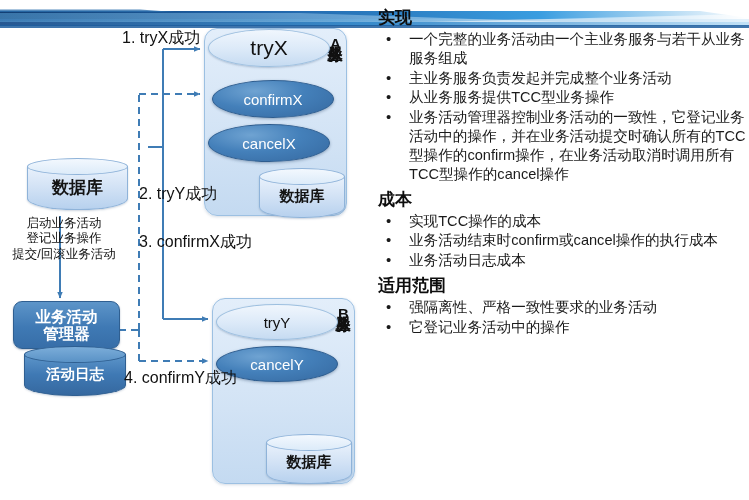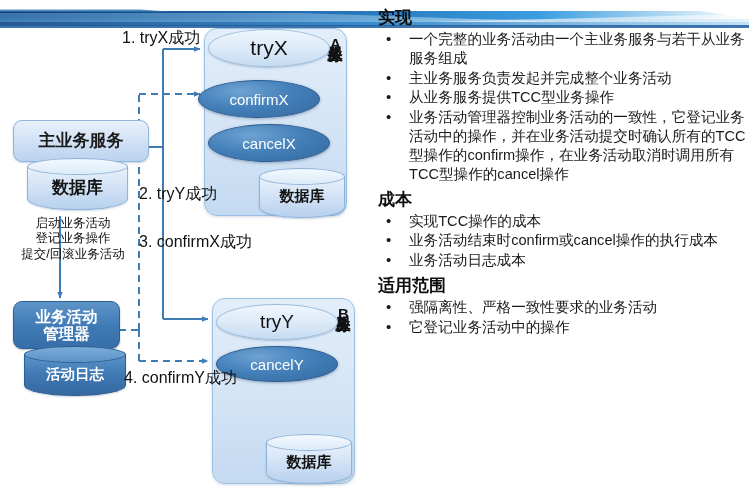--- a/index.html
+++ b/index.html
@@ -147,47 +147,46 @@
       <g stroke="#3f7cb5" stroke-width="2" fill="none">
         <path d="M60,160 L60,180"></path>
         <path d="M60,200 L60,282" marker-end="url(#ah)"></path>
       </g>
     </svg>
 
     <div class="grp" style="left:204px;top:12px;width:143px;height:188px;">
       <div class="vtext" style="font-size:15px;">从业务服务A</div>
     </div>
     <div class="ell light" style="left:208px;top:13px;width:122px;height:38px;font-size:21px;">tryX</div>
-    <div class="ell dark" style="left:198px;top:64px;width:122px;height:38px;font-size:15px;">confirmX</div>
+    <div class="ell dark" style="left:212px;top:64px;width:122px;height:38px;font-size:15px;">confirmX</div>
     <div class="ell dark" style="left:208px;top:108px;width:122px;height:38px;font-size:15px;">cancelX</div>
     <div class="cyl" style="left:259px;top:152px;width:86px;height:50px;">
       <div class="body"></div>
       <div class="top"></div>
       <div class="lbl" style="font-size:15px;">数据库</div>
     </div>
 
     <div class="grp" style="left:212px;top:282px;width:143px;height:186px;">
       <div class="vtext" style="font-size:15px;">从业务服务B</div>
     </div>
-    <div class="ell light" style="left:216px;top:288px;width:122px;height:36px;font-size:19px;">tryY</div>
+    <div class="ell light" style="left:216px;top:288px;width:122px;height:36px;font-size:15px;">tryY</div>
     <div class="ell dark" style="left:216px;top:330px;width:122px;height:36px;font-size:15px;">cancelY</div>
     <div class="cyl" style="left:266px;top:418px;width:86px;height:50px;">
       <div class="body"></div>
       <div class="top"></div>
       <div class="lbl" style="font-size:15px;">数据库</div>
     </div>
 
-    <div class="rbox light" style="left:13px;top:104px;width:136px;height:42px;font-size:17px;">主业务服务</div>
     <div class="cyl" style="left:27px;top:142px;width:101px;height:52px;">
       <div class="body"></div>
       <div class="top"></div>
       <div class="lbl" style="font-size:17px;">数据库</div>
     </div>
 
-    <div class="dlabel multi" style="left:0px;top:200px;width:128px;font-size:12.5px;padding-left:9px;">
+    <div class="dlabel multi" style="left:0px;top:200px;width:128px;font-size:12.5px;">
       <div>启动业务活动</div>
       <div>登记业务操作</div>
       <div>提交/回滚业务活动</div>
     </div>
 
     <div class="rbox dark" style="left:13px;top:285px;width:107px;height:48px;font-size:15.5px;flex-direction:column;">
       <span>业务活动</span>
       <span>管理器</span>
     </div>
     <div class="cyl dark" style="left:24px;top:330px;width:102px;height:50px;">

